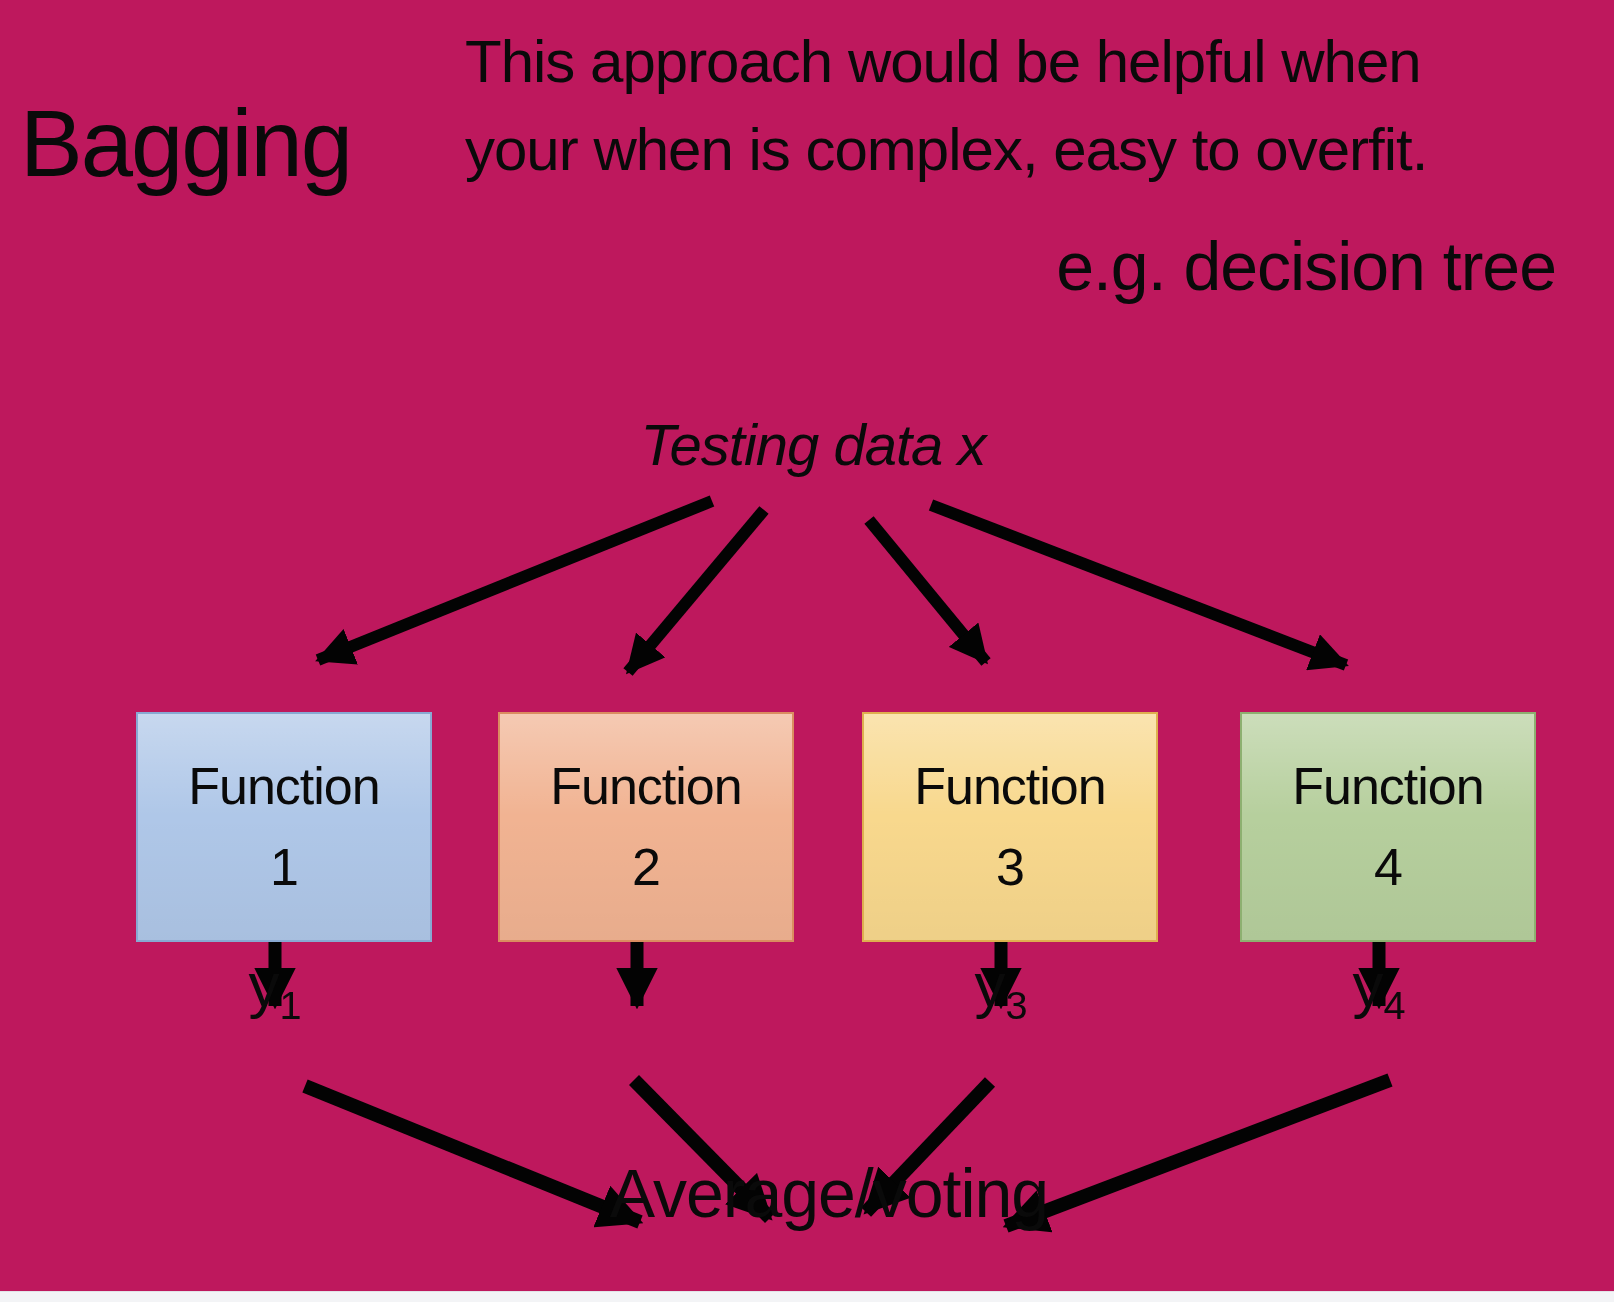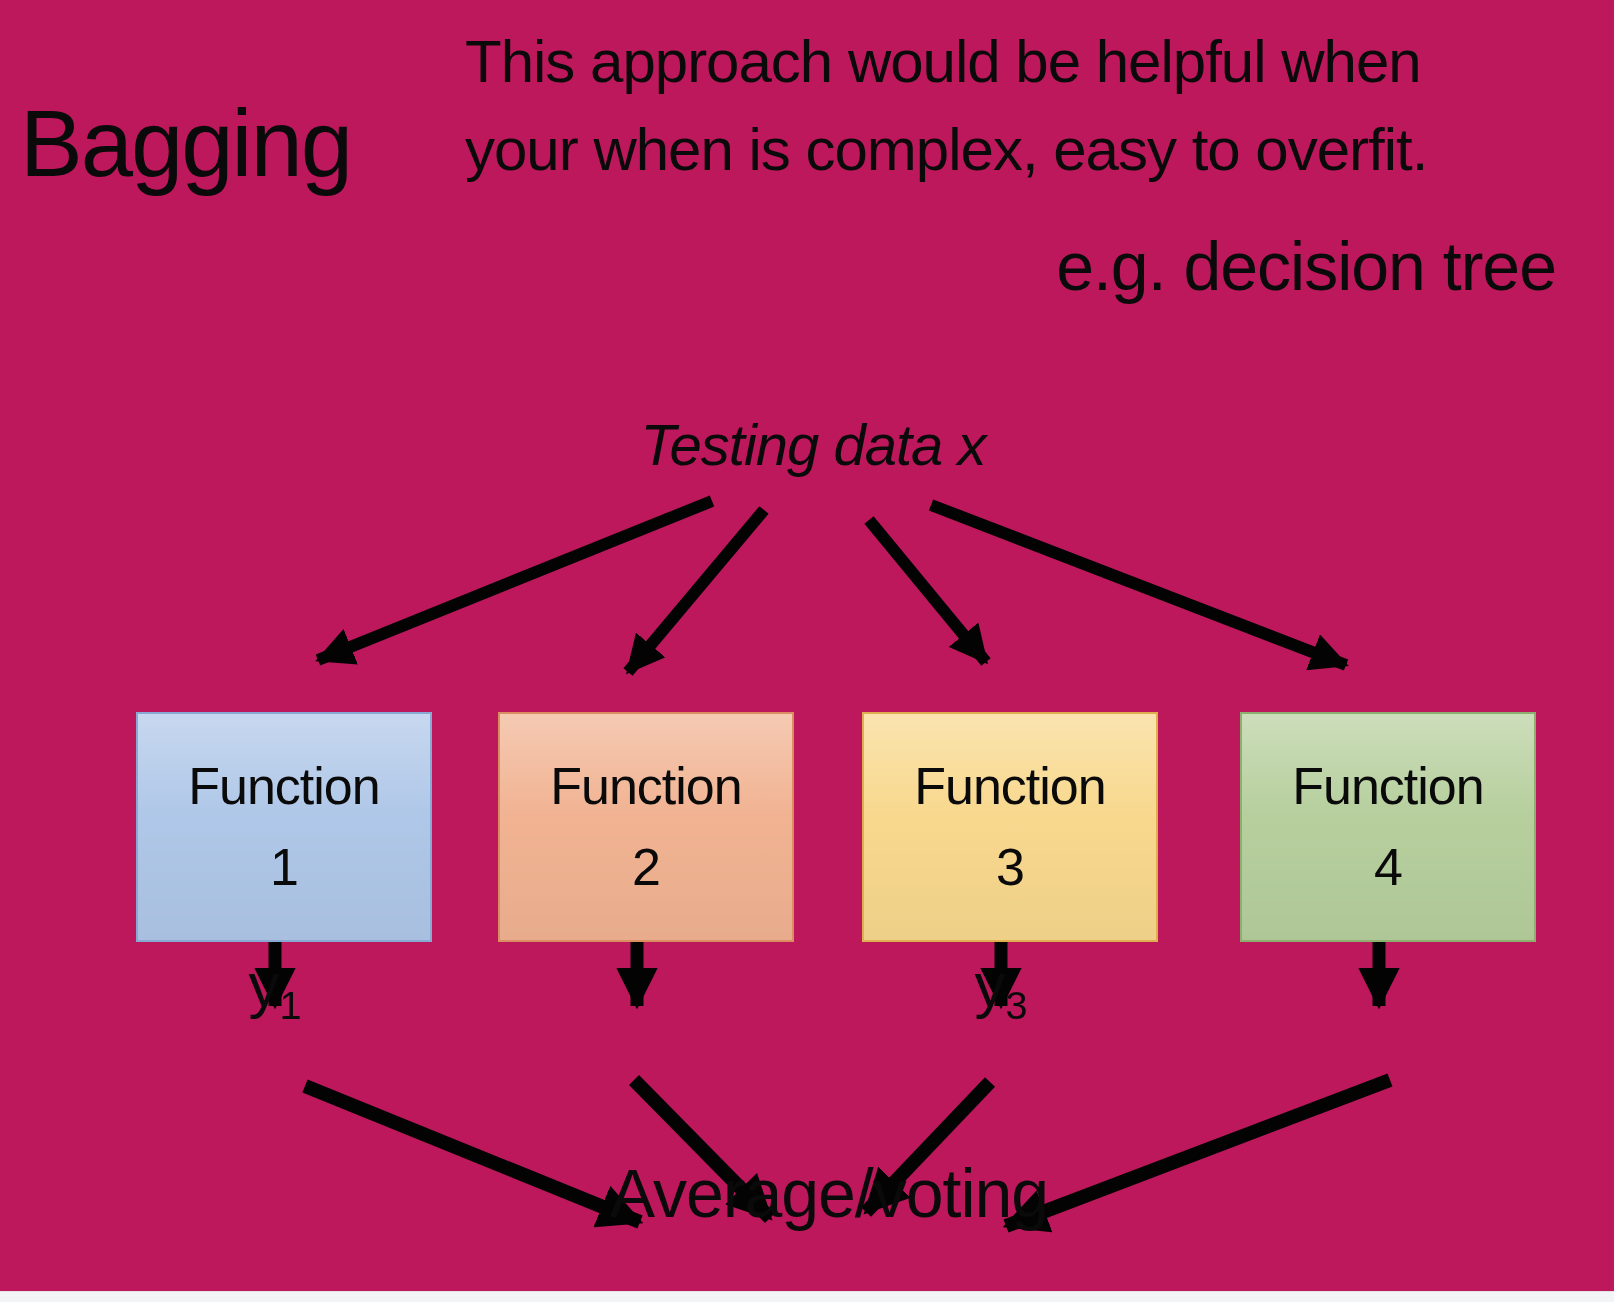--- a/index.html
+++ b/index.html
@@ -124,18 +124,19 @@
     <div>Function</div>
     <div>3</div>
   </div>
   <div class="abs fbox" style="left: 1240px; background: linear-gradient(rgba(255, 255, 255, 0.3), rgba(255, 255, 255, 0) 45%, rgba(0, 0, 0, 0.04)) rgb(182, 207, 157); border-color: rgb(141, 176, 112);">
     <div>Function</div>
     <div>4</div>
   </div>
 
   <div class="abs ylabel" style="left:165px"><span>y</span><sub>1</sub></div>
   <div class="abs ylabel" style="left:891px"><span>y</span><sub>3</sub></div>
+  <div class="abs ylabel" style="left:1269px"><span>y</span><sub>4</sub></div>
 
   <div class="abs average">Average/voting</div>
 
   <div class="abs bottom-strip"></div>
 
 </div>
 
 </body></html>

